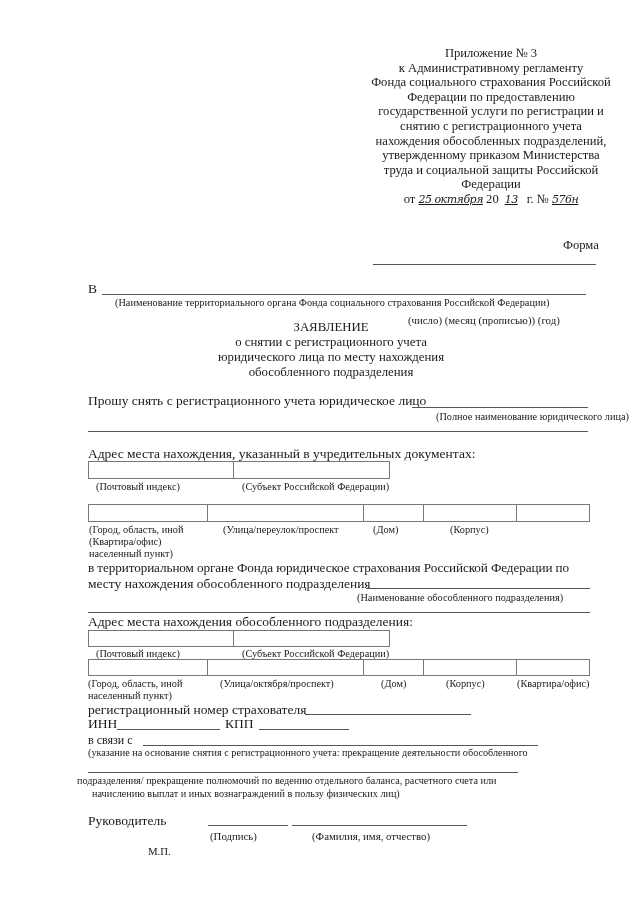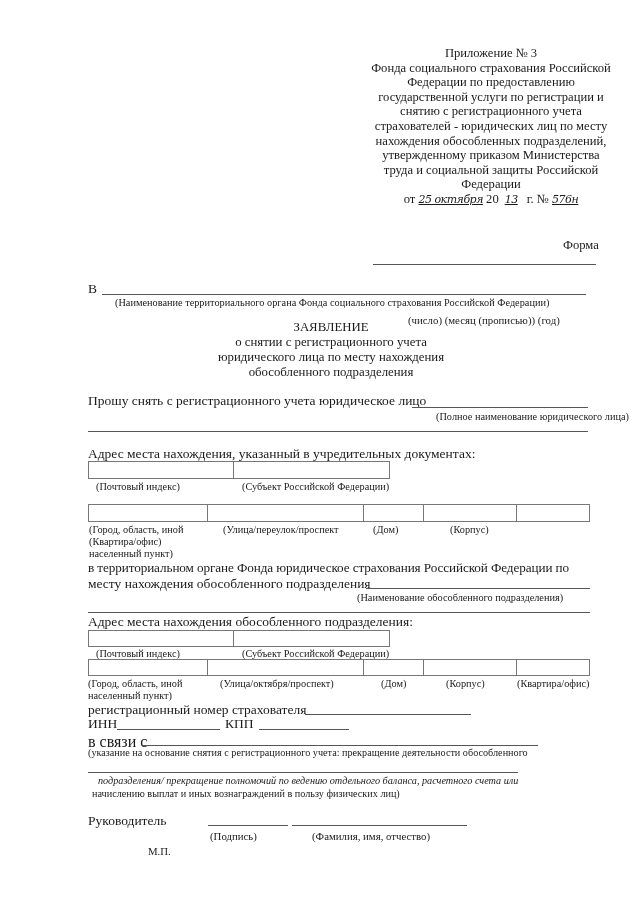--- a/index.html
+++ b/index.html
@@ -14,25 +14,25 @@
   .t13 { font-size: 13.5px; white-space: nowrap; }
   .t12 { font-size: 12.6px; white-space: nowrap; }
   .box { position: absolute; border: 1px solid #777; box-sizing: border-box; }
   .center { text-align: center; }
 </style>
 </head>
 <body>
 
 <div class="abs appendix">
   <span class="ln">Приложение № 3</span>
+  <span class="ln">к Административному регламенту</span>
   <span class="ln">Фонда социального страхования Российской</span>
   <span class="ln">Федерации по предоставлению</span>
   <span class="ln">государственной услуги по регистрации и</span>
   <span class="ln">снятию с регистрационного учета</span>
-  <span class="ln">страхователей - юридических лиц по месту</span>
   <span class="ln">нахождения обособленных подразделений,</span>
   <span class="ln">утвержденному приказом Министерства</span>
   <span class="ln">труда и социальной защиты  Российской</span>
   <span class="ln">Федерации</span>
   <span class="ln">
     <span>от</span>
     <span class="hand">25 октября</span>
     <span>20</span><span class="hand" style="padding:0 6px;">13</span>
     <span>г. №</span>
     <span class="hand">576н</span>
@@ -101,25 +101,25 @@
 <div class="abs cap" style="left:517px; top:678px;">(Квартира/офис)</div>
 <div class="abs cap" style="left:88px; top:690px;">населенный пункт)</div>
 
 <div class="abs t13" style="left:88px; top:702px;">регистрационный номер страхователя</div>
 <div class="line" style="left:305px; top:714px; width:166px;"></div>
 <div class="abs t13" style="left:88px; top:716px;">ИНН</div>
 <div class="line" style="left:117px; top:729px; width:103px;"></div>
 <div class="abs t13" style="left:225px; top:716px;">КПП</div>
 <div class="line" style="left:259px; top:729px; width:90px;"></div>
 
-<div class="abs" style="left:88px; top:733px; font-size:16px; white-space:nowrap;">в связи с</div>
+<div class="abs" style="left:88px; top:733px; font-size:12px; white-space:nowrap;">в связи с</div>
 <div class="line" style="left:143px; top:745px; width:395px;"></div>
 <div class="abs" style="left:88px; top:747px; font-size:10.2px; white-space:nowrap;">(указание на основание снятия с регистрационного учета: прекращение деятельности обособленного</div>
 <div class="line" style="left:88px; top:772px; width:430px;"></div>
-<div class="abs" style="left:98px; top:775px; font-size:10.2px; white-space:nowrap;font-style:italic;">подразделения/ прекращение полномочий по ведению отдельного баланса, расчетного счета или</div>
+<div class="abs" style="left:77px; top:775px; font-size:10.2px; white-space:nowrap;">подразделения/ прекращение полномочий по ведению отдельного баланса, расчетного счета или</div>
 <div class="abs" style="left:92px; top:788px; font-size:10.2px; white-space:nowrap;">начислению выплат и иных вознаграждений в пользу физических лиц)</div>
 
 <div class="abs t13" style="left:88px; top:813px;">Руководитель</div>
 <div class="line" style="left:208px; top:825px; width:80px;"></div>
 <div class="line" style="left:292px; top:825px; width:175px;"></div>
 <div class="abs cap" style="left:210px; top:830px; font-size:10.8px;">(Подпись)</div>
 <div class="abs cap" style="left:312px; top:830px; font-size:10.8px;">(Фамилия, имя, отчество)</div>
 <div class="abs cap" style="left:148px; top:845px; font-size:10.8px;">М.П.</div>
 
 </body></html>

